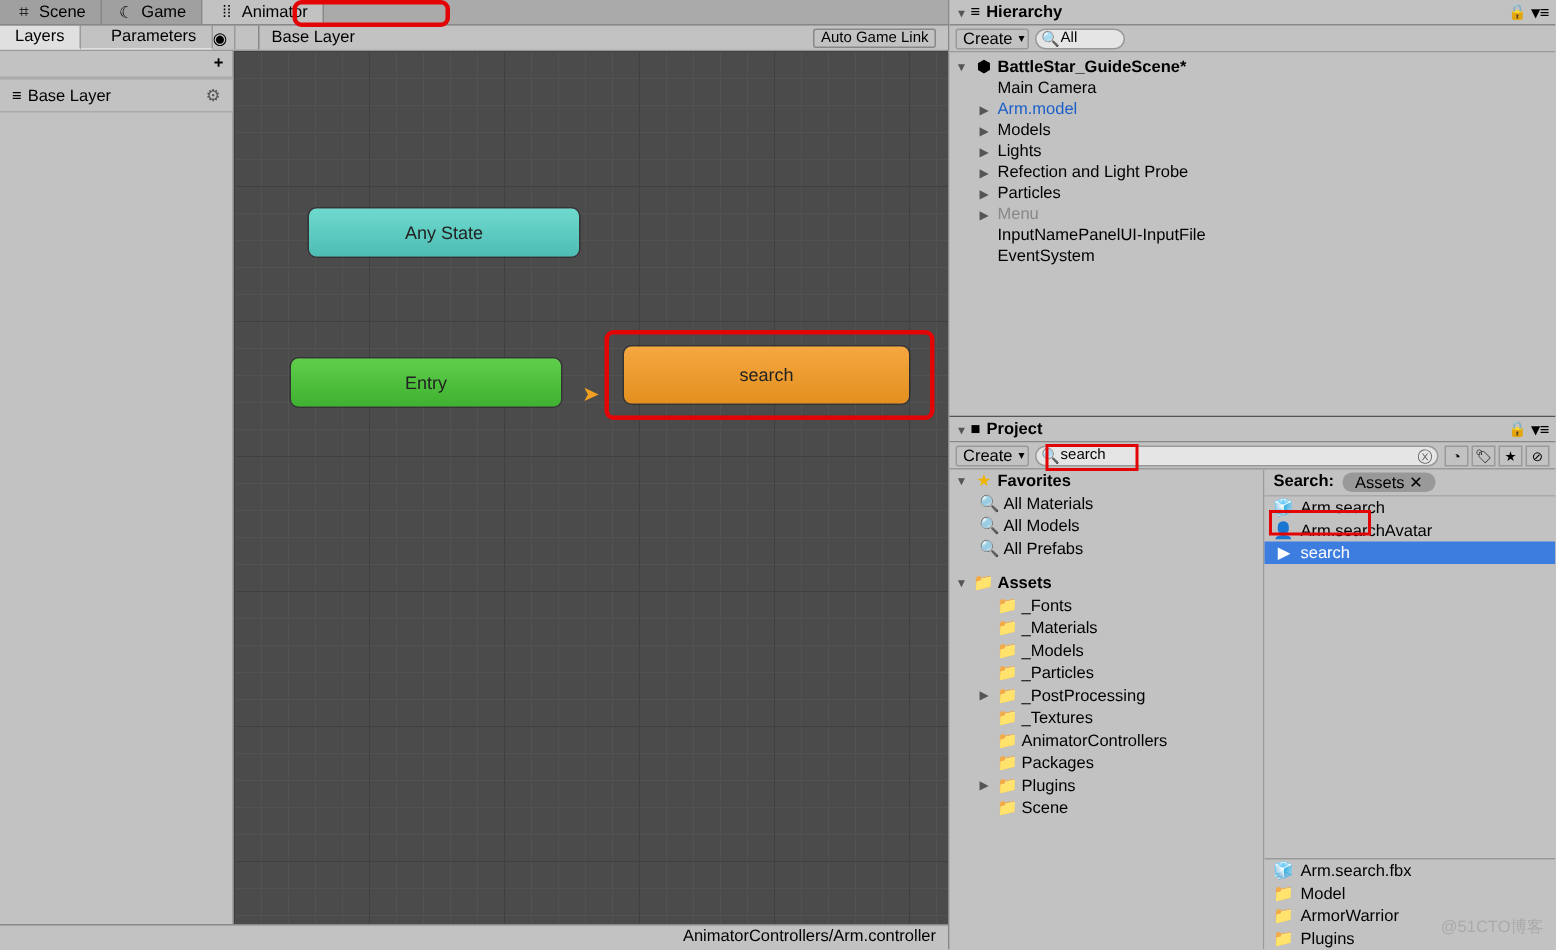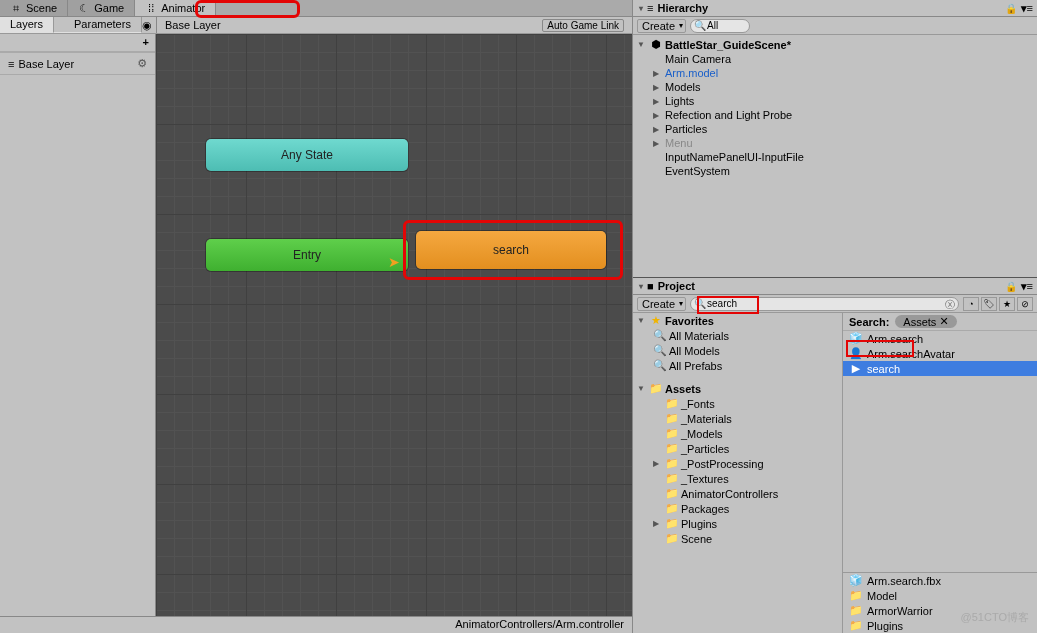--- a/index.html
+++ b/index.html
@@ -8,21 +8,21 @@
 .left-col { width:633px; display:flex; flex-direction:column; border-right:1px solid #888; }
 .right-col { flex:1; display:flex; flex-direction:column; }
 
 
 .window-tabs { height:17px; background:#aaa; display:flex; font-size:11px; border-bottom:1px solid #888; }
 .window-tab { padding:1px 10px; background:#c2c2c2; border-right:1px solid #888; display:flex; align-items:center; gap:4px; cursor:pointer; }
 .window-tab.dark { background:#a0a0a0; }
 .tab-icon { width:12px; display:inline-block; text-align:center; }
 
 
-.anim-top { display:flex; height:17px; background:#c2c2c2; border-bottom:1px solid #999; }
+.anim-top { display:flex; height:17px; background:#c2c2c2; border-bottom:1px solid #999;gap:16px; }
 .anim-left-tabs { width:156px; display:flex; font-size:11px; }
 .anim-tab { padding:1px 10px; background:#e0e0e0; border-right:1px solid #999; border-bottom:1px solid #e0e0e0; cursor:pointer; }
 .anim-tab.active { background:#e0e0e0; }
 .anim-tab.inactive { background:#c2c2c2;padding-left:20px; }
 .breadcrumb { flex:1; padding:1px 8px; background:#c2c2c2; font-size:11px; border-left:1px solid #888; display:flex; justify-content:space-between; align-items:center;}
 .live-link-btn { font-size:10px; background:#c2c2c2; border:1px solid #888; padding:0 4px; border-radius:2px; cursor:pointer;}
 
 .anim-body { flex:1; display:flex; }
 .anim-side { width:156px; background:#c2c2c2; border-right:1px solid #888; }
 .anim-side-header { height:18px; display:flex; justify-content:flex-end; padding:2px 6px; border-bottom:1px solid #aaa; }
@@ -32,23 +32,23 @@
 
 .graph-area { flex:1; background:#4b4b4b; position:relative; overflow:hidden; }
 .grid { position:absolute; inset:0;
   background-image:
     linear-gradient(#404040 1px, transparent 1px),
     linear-gradient(90deg,#404040 1px, transparent 1px),
     linear-gradient(#525252 1px, transparent 1px),
     linear-gradient(90deg,#525252 1px, transparent 1px);
   background-size: 90px 90px, 90px 90px, 18px 18px, 18px 18px;
 }
-.node { position:absolute; width:202px; height:32px; border-radius:5px; display:flex; align-items:center; justify-content:center; font-size:12px; color:#222; box-shadow:0 0 0 1px rgba(0,0,0,.3); }
+.node { position:absolute; width:180px; height:32px; border-radius:5px; display:flex; align-items:center; justify-content:center; font-size:12px; color:#222; box-shadow:0 0 0 1px rgba(0,0,0,.3); }
 .node.anystate { background:linear-gradient(#6fd9cf,#4dbdb3); top:105px; left:50px; }
-.node.entry { background:linear-gradient(#5fcf4b,#3fb030); top:205px; left:50px; }
+.node.entry { background:linear-gradient(#5fcf4b,#3fb030); top:205px; left:38px; }
 .node.search { background:linear-gradient(#f5a840,#e38f1f); top:197px; left:260px; width:190px; height:38px; }
 .red-box { position:absolute; border:3px solid #e30505; border-radius:6px; }
 .red1 { top:0px; left:195px; width:105px; height:18px; z-index:20; }
 .red2 { top:186px; left:247px; width:220px; height:60px; z-index:5; }
 .arrow { position:absolute; top:220px; left:232px; color:#f0a020; font-size:14px;}
 .anim-footer { height:17px; background:#c2c2c2; border-top:1px solid #888; text-align:right; padding:1px 8px; font-size:11px;}
 
 
 .panel-title { height:17px; background:#c2c2c2; border-bottom:1px solid #888; display:flex; align-items:center; padding:0 6px; gap:4px; font-weight:bold; position:relative;}
 .panel-title .tri { color:#555; font-size:8px;}
@@ -69,21 +69,21 @@
 .indent1 { padding-left:20px;}
 .blue-text { color:#1a5fc9;}
 .grey-text { color:#888;}
 
 .hier-panel { height:278px; display:flex; flex-direction:column; border-bottom:1px solid #555;}
 .proj-panel { flex:1; display:flex; flex-direction:column; position:relative;}
 
 .proj-body { flex:1; display:flex; overflow:hidden;}
 .proj-left { width:210px; border-right:1px solid #999; overflow:auto; background:#c2c2c2;}
 .proj-right { flex:1; background:#c2c2c2; display:flex; flex-direction:column;}
-.proj-right-header { padding:2px 6px; border-bottom:1px solid #aaa; display:flex; align-items:center; gap:6px;}
+.proj-right-header { padding:2px 6px; border-bottom:1px solid #aaa; display:flex; align-items:flex-start; gap:6px;}
 .assets-pill { background:#999; border-radius:8px; padding:0 8px; font-size:10px; display:flex; align-items:center; gap:3px;}
 .proj-right-list { flex:1;}
 .proj-item { padding:1px 6px; display:flex; align-items:center; gap:4px; cursor:pointer;}
 .proj-item.selected { background:#3e7de0; color:#fff;}
 .proj-footer { border-top:1px solid #999; background:#c2c2c2;}
 .proj-footer .proj-item { border-bottom:0;}
 
 .folder-ico, .star-ico, .mag-ico, .cube-ico { display:inline-block; width:14px; text-align:center;}
 .toolbar-icons { display:flex; gap:2px; margin-left:auto;}
 .toolbar-icons span { width:16px; height:14px; border:1px solid #999; background:#c2c2c2; display:flex; align-items:center; justify-content:center; font-size:9px; cursor:pointer;}

